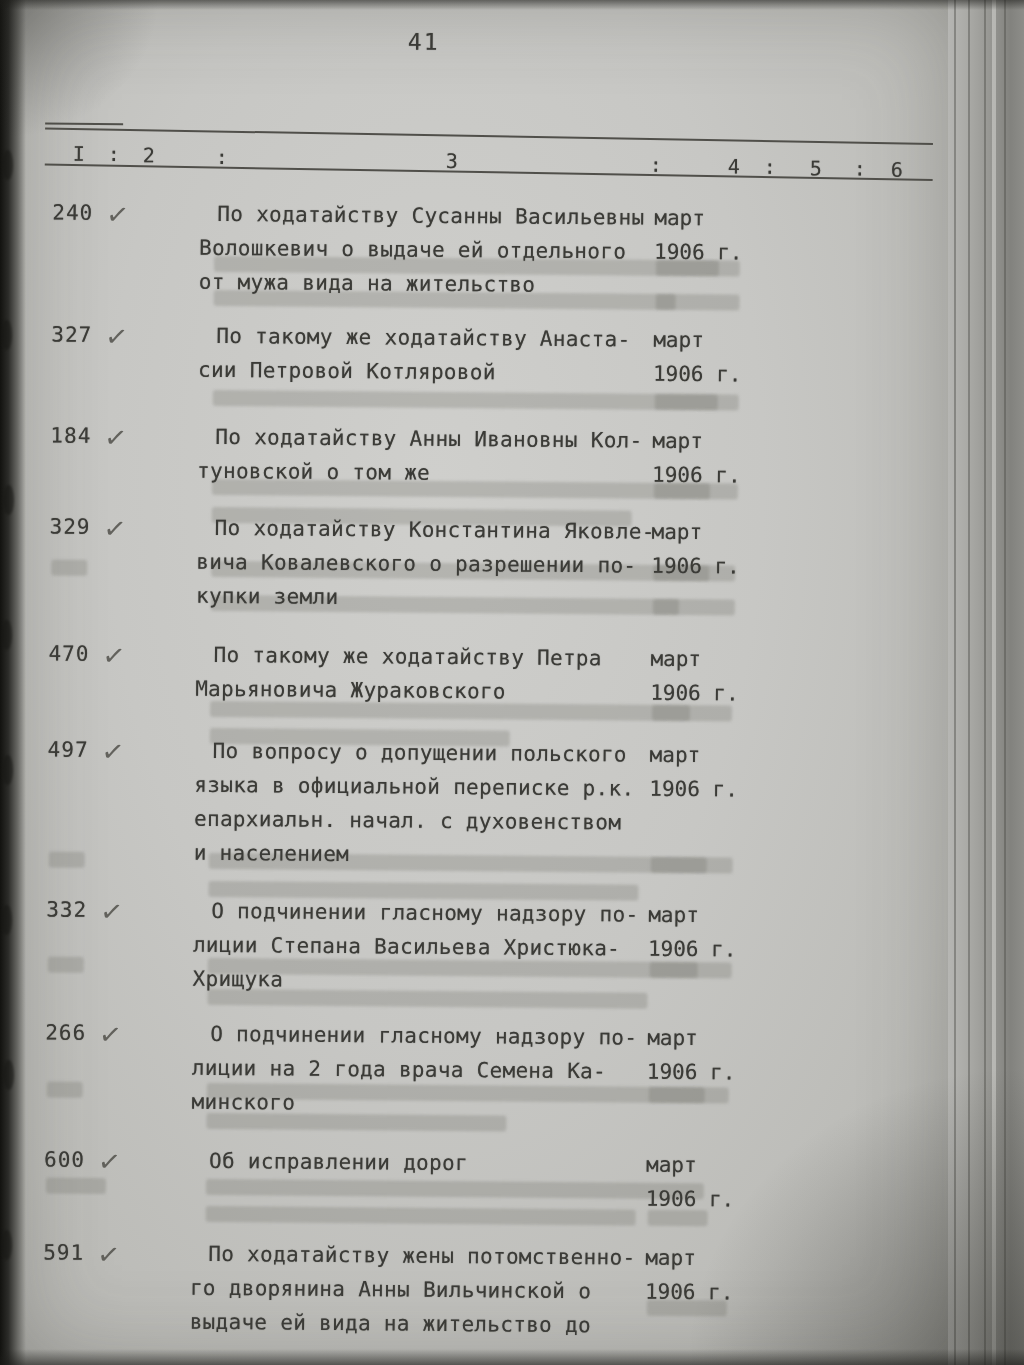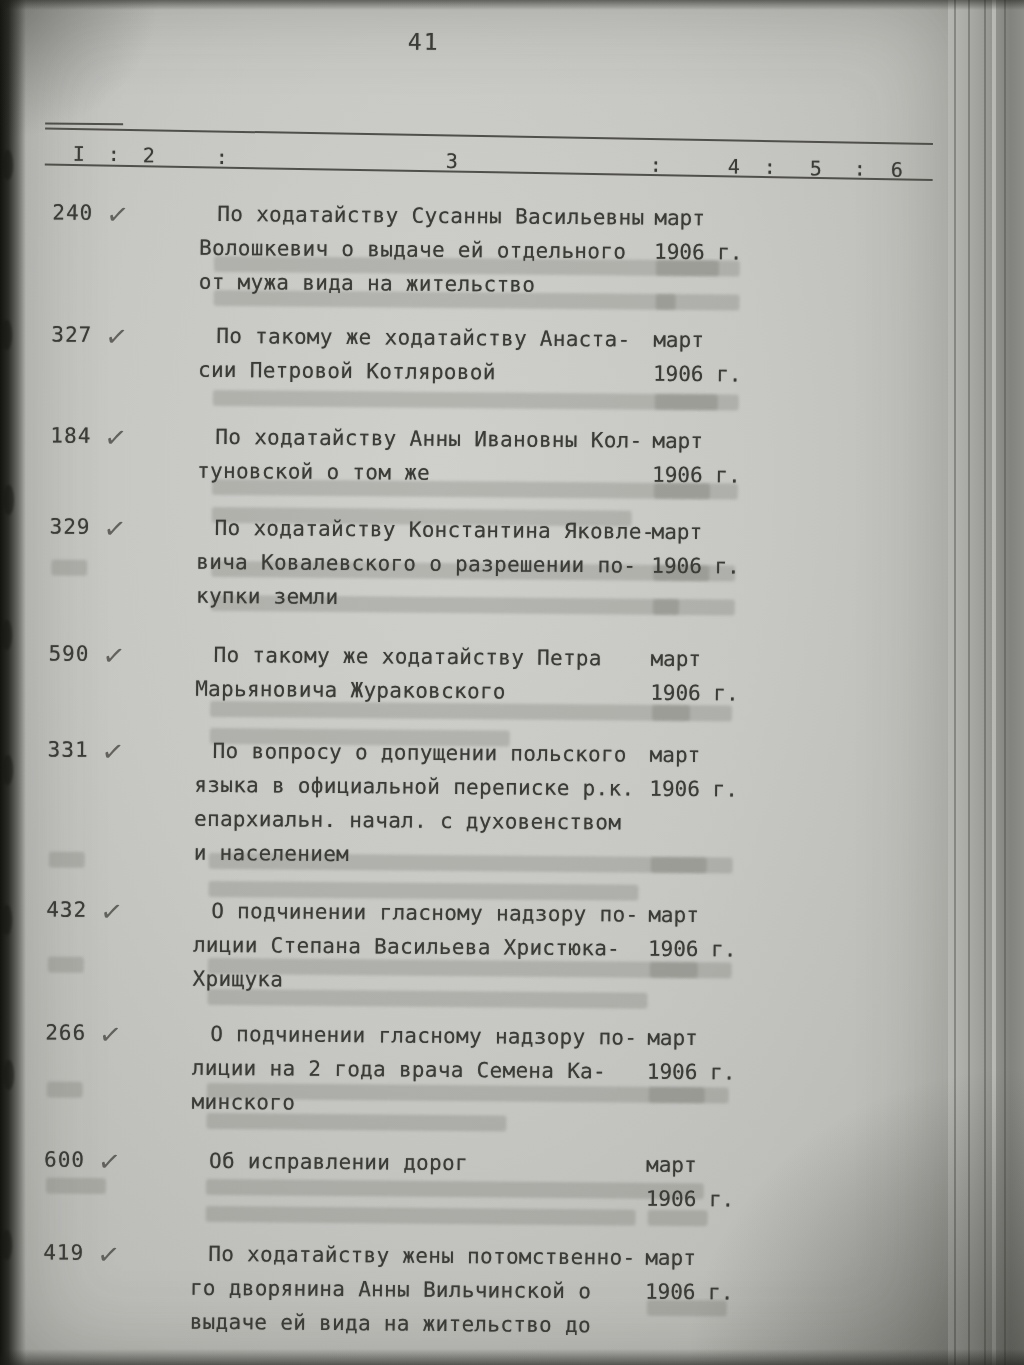--- a/index.html
+++ b/index.html
@@ -166,47 +166,47 @@
         <div class="line txt">вича Ковалевского о разрешении по-</div>
         <div class="line txt">купки земли</div>
       </div>
       <div class="col-date">
         <div class="line txt">март</div>
         <div class="line txt">1906 г.</div>
       </div>
     </div>
 
     <div class="entry" style="top:637px">
-      <div class="col-num"><span class="txt">590</span><span class="mark">✓</span></div>
+      <div class="col-num"><span class="txt">470</span><span class="mark">✓</span></div>
       <div class="col-desc">
         <div class="line txt">По такому же ходатайству Петра</div>
         <div class="line txt">Марьяновича Жураковского</div>
       </div>
       <div class="col-date">
         <div class="line txt">март</div>
         <div class="line txt">1906 г.</div>
       </div>
     </div>
 
     <div class="entry" style="top:733px">
-      <div class="col-num"><span class="txt">331</span><span class="mark">✓</span></div>
+      <div class="col-num"><span class="txt">497</span><span class="mark">✓</span></div>
       <div class="col-desc">
         <div class="line txt">По вопросу о допущении польского</div>
         <div class="line txt">языка в официальной переписке р.к.</div>
         <div class="line txt">епархиальн. начал. с духовенством</div>
         <div class="line txt">и населением</div>
       </div>
       <div class="col-date">
         <div class="line txt">март</div>
         <div class="line txt">1906 г.</div>
       </div>
     </div>
 
     <div class="entry" style="top:893px">
-      <div class="col-num"><span class="txt">432</span><span class="mark">✓</span></div>
+      <div class="col-num"><span class="txt">332</span><span class="mark">✓</span></div>
       <div class="col-desc">
         <div class="line txt">О подчинении гласному надзору по-</div>
         <div class="line txt">лиции Степана Васильева Христюка-</div>
         <div class="line txt">Хрищука</div>
       </div>
       <div class="col-date">
         <div class="line txt">март</div>
         <div class="line txt">1906 г.</div>
       </div>
     </div>
@@ -229,21 +229,21 @@
       <div class="col-desc">
         <div class="line txt">Об исправлении дорог</div>
       </div>
       <div class="col-date">
         <div class="line txt">март</div>
         <div class="line txt">1906 г.</div>
       </div>
     </div>
 
     <div class="entry" style="top:1236px">
-      <div class="col-num"><span class="txt">419</span><span class="mark">✓</span></div>
+      <div class="col-num"><span class="txt">591</span><span class="mark">✓</span></div>
       <div class="col-desc">
         <div class="line txt">По ходатайству жены потомственно-</div>
         <div class="line txt">го дворянина Анны Вильчинской о</div>
         <div class="line txt">выдаче ей вида на жительство до</div>
       </div>
       <div class="col-date">
         <div class="line txt">март</div>
         <div class="line txt">1906 г.</div>
       </div>
     </div>

